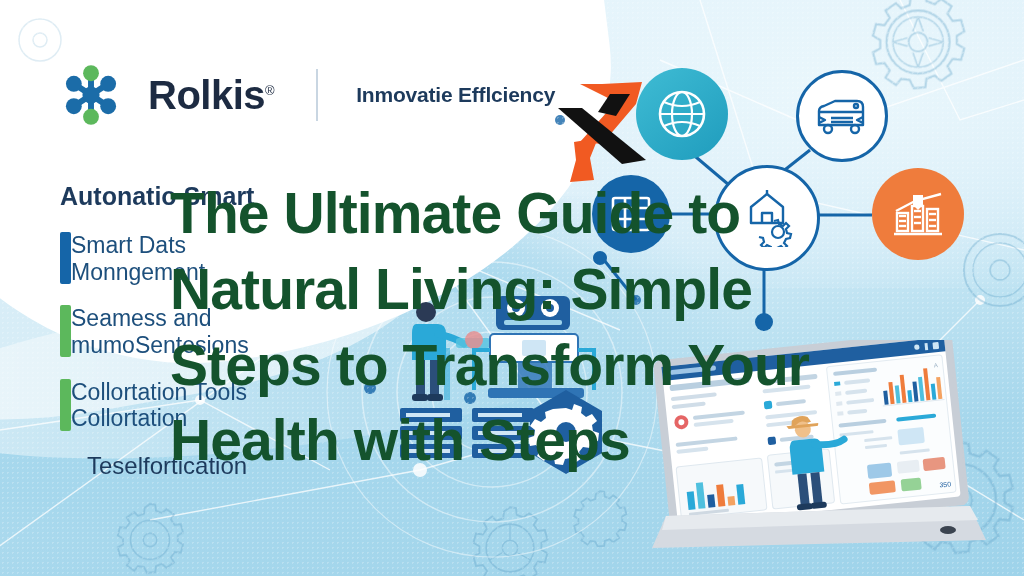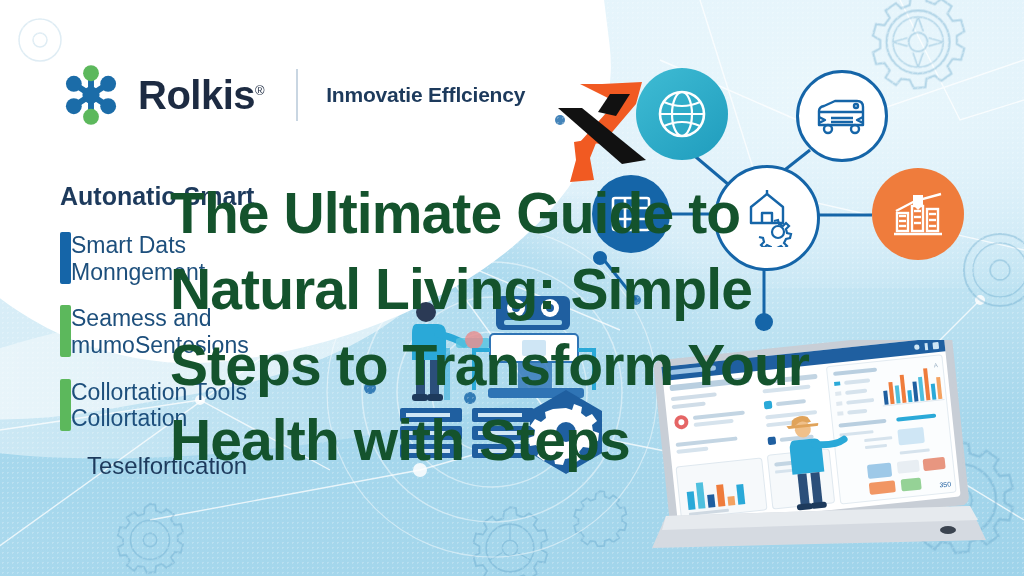--- a/index.html
+++ b/index.html
@@ -24,21 +24,21 @@
     background:rgba(255,255,255,.55);border-radius:50%/60%;transform:rotate(-10deg);}
   .bg-band{position:absolute;left:-10%;top:52%;width:70%;height:26%;
     background:linear-gradient(100deg,rgba(255,255,255,.5),rgba(255,255,255,0));
     border-radius:50%;transform:rotate(-6deg);}
   .dots{position:absolute;inset:0;opacity:.35;
     background-image:radial-gradient(rgba(255,255,255,.65) 1px,transparent 1px);
     background-size:5px 5px;}
   .bg-svg{position:absolute;inset:0;}
 
   
-  .brandbar{position:absolute;left:58px;top:62px;display:flex;align-items:center;gap:2px;}
+  .brandbar{position:absolute;left:58px;top:62px;display:flex;align-items:center;gap:12px;}
   .logo-mark{width:66px;height:66px;}
   .logo-word{font-size:40px;font-weight:700;color:#1d2b42;letter-spacing:-.5px;
     margin-left:12px;line-height:1;position:relative;}
   .logo-reg{font-size:13px;vertical-align:super;font-weight:400;}
   .divider{width:2px;height:52px;background:#c9d6e2;margin:0 26px 0 30px;}
   .tagline{font-size:21px;font-weight:600;color:#1d3a5c;letter-spacing:-.2px;white-space:nowrap;}
 
   
   .features{position:absolute;left:60px;top:182px;width:300px;}
   .feat-title{font-size:25px;font-weight:600;color:#1d3a5c;line-height:1.12;

